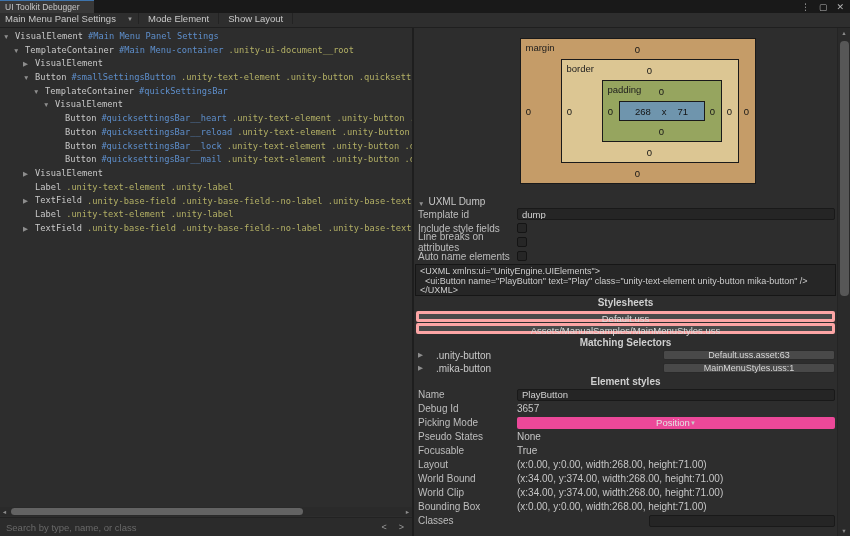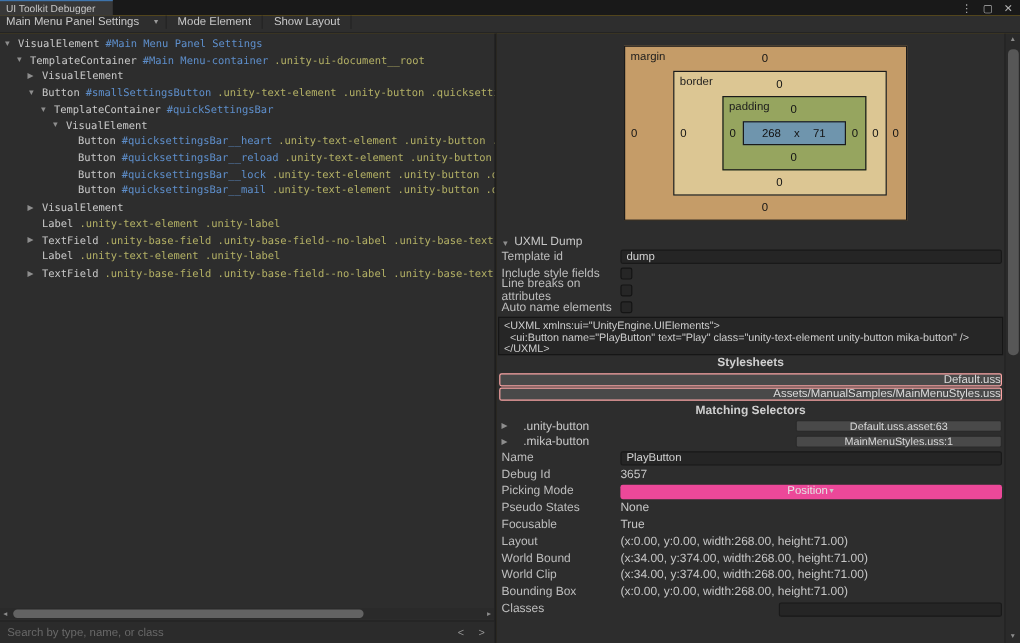--- a/index.html
+++ b/index.html
@@ -68,21 +68,21 @@
   .foldout-row { height:14px; display:flex; align-items:flex-end; gap:4px; padding-left:4px; margin-top:9px; }
   .foldout-row .arrow { font-size:6.5px; color:#8e8e8e; }
   .f-row { height:14px; display:flex; align-items:center; }
   .f-label { width:103px; padding-left:4px; color:#bdbdbd; flex:none; }
   .field { flex:1; height:12px; margin-right:2px; background:#252525; border:1px solid #191919; border-radius:2px; color:#d2d2d2; font-size:9.5px; padding:0 4px; outline:none; font-family:"Liberation Sans", sans-serif; }
   .plain-val { color:#c6c6c6; }
   .checkbox { width:10px; height:10px; background:#262626; border:1px solid #141414; border-radius:2px; }
   .code-block { margin:1px 1px 0 1px; height:32px; background:#262626; border:1px solid #161616; padding:2px 4px; overflow:hidden; }
   .code-line { font-size:9px; line-height:9.7px; color:#cdcdcd; white-space:pre; }
   .sec-header { height:13px; line-height:13px; text-align:center; color:#cfcfcf; font-weight:600; font-size:10px; }
-  .sheet-btn { height:11px; line-height:10px; margin:1.5px 2px; background:#494949; border:1px solid #fca5a5; border-radius:2px; text-align:right; color:#dcdcdc; font-size:9.5px; }
+  .sheet-btn { height:11px; line-height:10px; margin:1.5px 2px; background:#494949; border:3px solid #fca5a5; border-radius:2px; text-align:center; color:#dcdcdc; font-size:9.5px; }
   .sel-row { height:13px; display:flex; align-items:center;gap:12px; }
   .sel-row .arrow { width:10px; padding-left:4px; font-size:6.5px; color:#8e8e8e; }
   .sel-name { color:#c8c8c8; }
   .sel-src { margin-left:auto; margin-right:2px; width:172px; height:10px; line-height:9px; background:#494949; border:1px solid #2a2a2a; border-radius:2px; text-align:center; color:#d8d8d8; font-size:9px; }
   .dropdown { flex:1; height:12px; margin-right:2px; background:#515151; border:6px solid #ec4899; border-radius:2px; display:flex; align-items:center; justify-content:center; padding:0 4px; color:#e4e4e4; font-size:9.5px; }
   .dropdown .caret { font-size:6px; color:#cacaca; }
   .classes-field { margin-left:auto; margin-right:2px; width:186px; height:12px; background:#252525; border:1px solid #191919; border-radius:2px; }
 </style>
 </head>
 <body>
@@ -234,20 +234,21 @@
           <span class="arrow">▶</span>
           <span class="sel-name">.unity-button</span>
           <span class="sel-src">Default.uss.asset:63</span>
         </div>
         <div class="sel-row">
           <span class="arrow">▶</span>
           <span class="sel-name">.mika-button</span>
           <span class="sel-src">MainMenuStyles.uss:1</span>
         </div>
 
+        <div class="sec-header">Element styles</div>
         <div class="f-row">
           <span class="f-label">Name</span>
           <input class="field" type="text" value="PlayButton" style="">
         </div>
         <div class="f-row">
           <span class="f-label">Debug Id</span>
           <span class="plain-val">3657</span>
         </div>
         <div class="f-row">
           <span class="f-label">Picking Mode</span>

